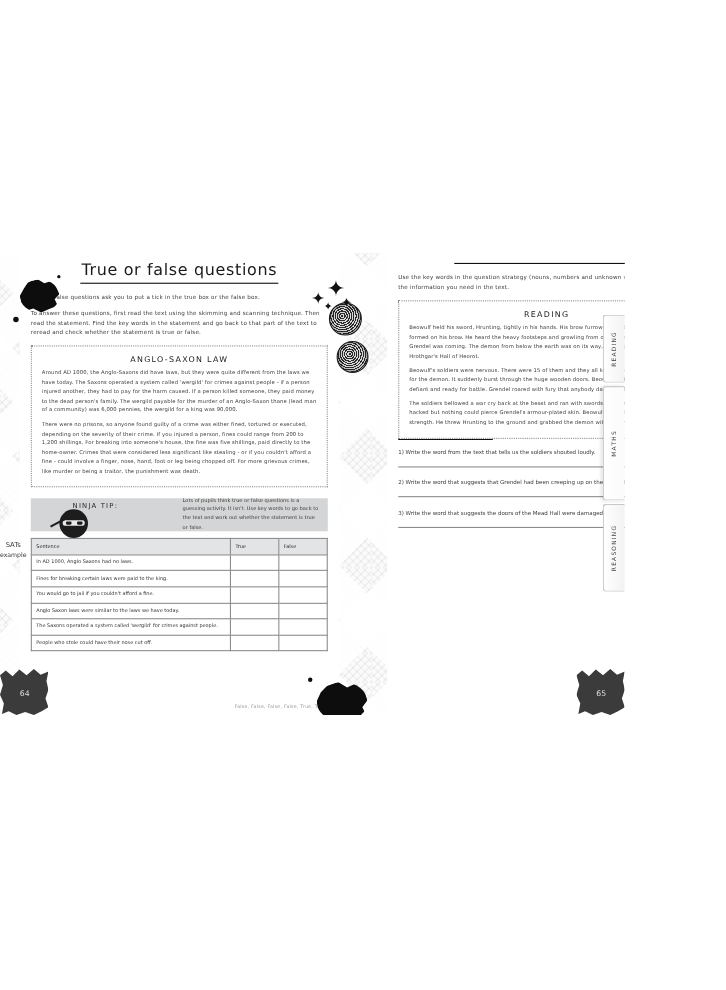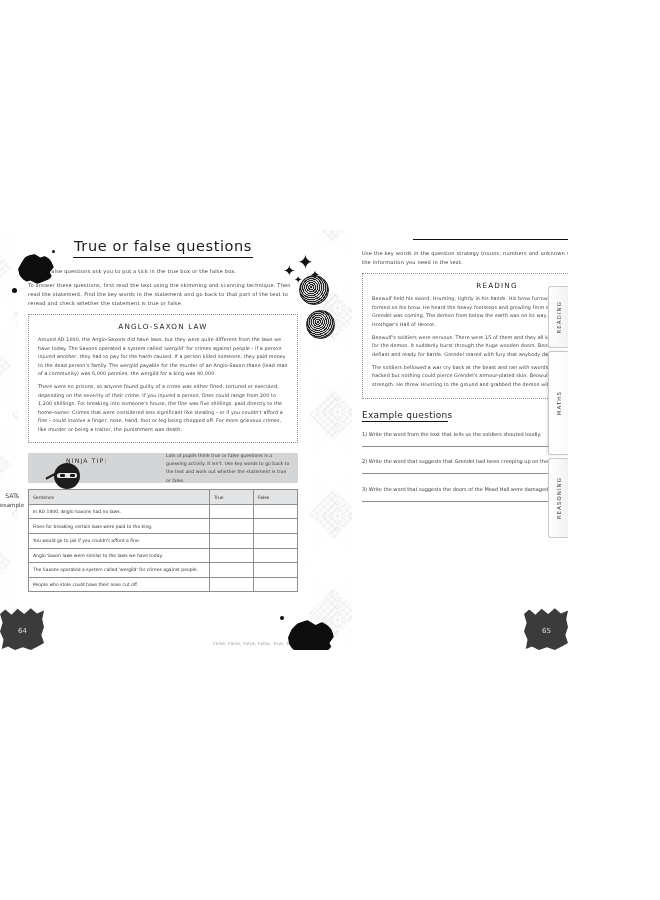--- a/index.html
+++ b/index.html
@@ -321,21 +321,20 @@
 
       <div class="textbox">
         <div class="tb-title">READING</div>
         <div class="tb-body">
           <p>Beowulf held his sword, Hrunting, tightly in his hands. His brow furrowed and beads of sweat formed on his brow. He heard the heavy footsteps and growling from outside of the Mead Hall. Grendel was coming. The demon from below the earth was on its way, stalking towards King Hrothgar's Hall of Heorot.</p>
           <p>Beowulf's soldiers were nervous. There were 15 of them and they all knew they would be no match for the demon. It suddenly burst through the huge wooden doors. Beowulf and his soldiers stood defiant and ready for battle. Grendel roared with fury that anybody dared to challenge it.</p>
           <p>The soldiers bellowed a war cry back at the beast and ran with swords swinging. They chopped and hacked but nothing could pierce Grendel's armour-plated skin. Beowulf would have to use his strength. He threw Hrunting to the ground and grabbed the demon with bare hands.</p>
         </div>
       </div>
 
-      <h2 class="subhead">Example questions</h2>
       <div class="subhead-rule"></div>
 
       <div class="qitem">1) Write the word from the text that tells us the soldiers shouted loudly.</div>
       <div class="ansline"></div>
       <div class="qitem">2) Write the word that suggests that Grendel had been creeping up on the Mead Hall.</div>
       <div class="ansline"></div>
       <div class="qitem">3) Write the word that suggests the doors of the Mead Hall were damaged badly.</div>
       <div class="ansline"></div>
 
       <div class="answers">bellowed, stalking, burst</div>

